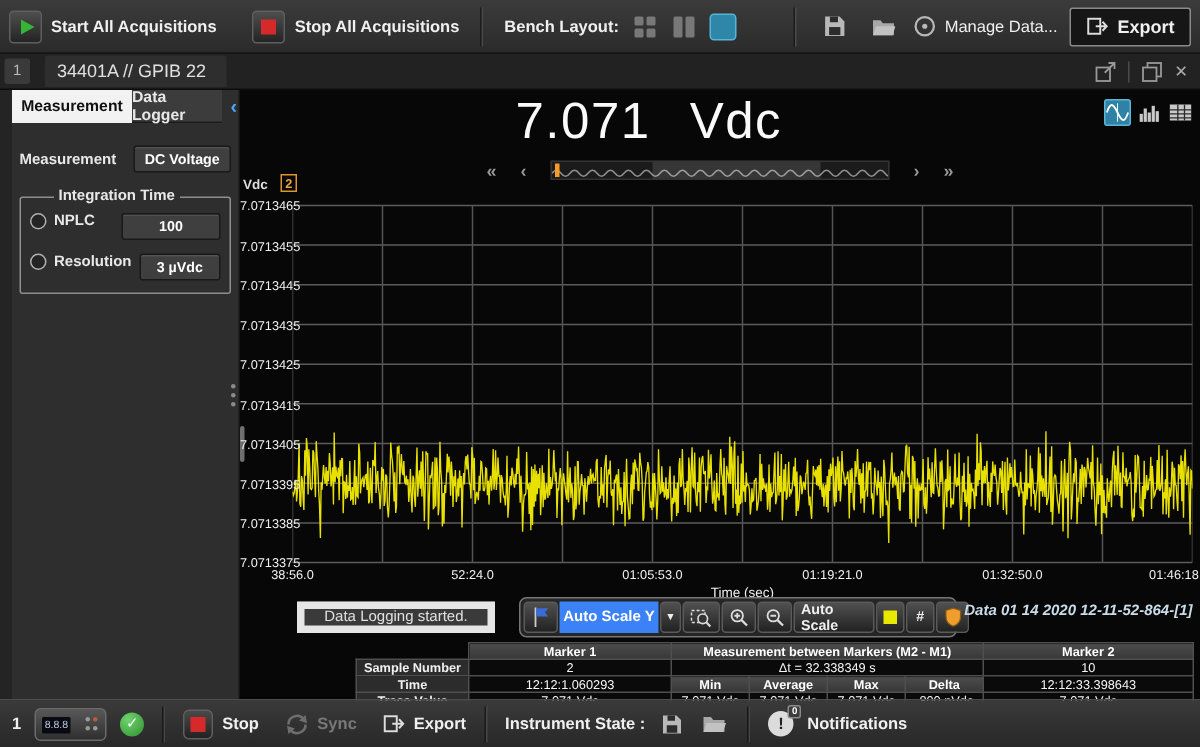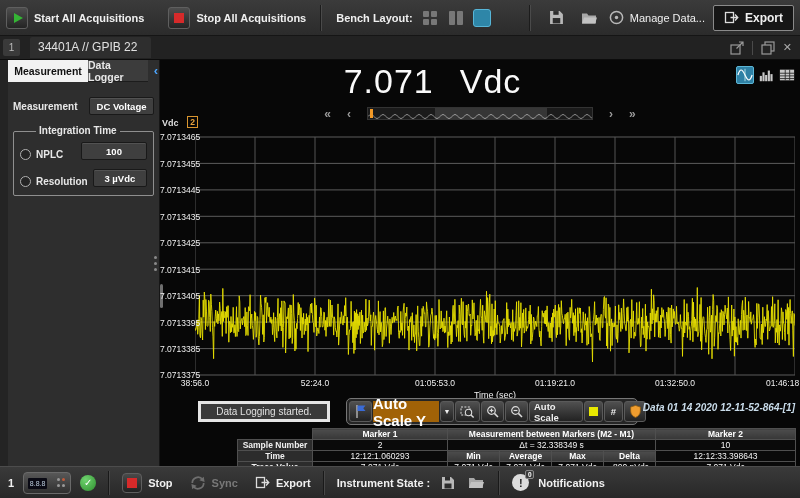--- a/index.html
+++ b/index.html
@@ -41,21 +41,21 @@
   .ptab { position:absolute; top:0; height:22px; font-size:10.5px; font-weight:bold; display:flex; align-items:center; justify-content:center; cursor:pointer; }
   .ptab.active { left:0; width:80px; background:#f2f2f2; color:#111; }
   .ptab.idle { left:80px; width:60px; background:#3c3c3c; color:#e8e8e8; border-bottom:1px solid #1c1c1c; }
   .pcollapse { position:absolute; right:1px; top:3px; color:#4da6ff; font-size:13px; font-weight:bold; cursor:pointer; }
   .prow { display:flex; align-items:center; padding:0 5px; margin-top:13px; gap:4px; }
   .plabel { font-size:10px; font-weight:bold; color:#e8e8e8; }
   .pbox { background:#3f3f3f; border:1px solid #191919; box-shadow:inset 0 1px 0 rgba(255,255,255,.10); border-radius:2px;
     color:#fff; font-size:9.5px; font-weight:bold; height:18px; display:flex; align-items:center; justify-content:center; cursor:pointer; }
   .grp { position:relative; margin:16px 5px 0 5px; border:1px solid #8f8f8f; border-radius:2px; padding:10px 4px 4px 4px; }
   .grp .gtitle { position:absolute; top:-7px; left:22px; background:#2e2e2e; padding:0 3px; font-size:10px; font-weight:bold; }
-  .grow { display:flex; align-items:flex-end; gap:5px; margin:0 2px 9px 2px; }
+  .grow { display:flex; align-items:flex-start; gap:5px; margin:0 2px 9px 2px; }
   .radio { width:11px; height:11px; border:1px solid #b0b0b0; border-radius:50%; background:#242424; flex:none; cursor:pointer; }
   .radio.selected::after { content:""; display:block; width:5px; height:5px; margin:2px; border-radius:50%; background:#f0f0f0; }
   .rlabel { font-size:10px; font-weight:bold; }
   .splitdots { position:absolute; right:2px; top:196px; display:flex; flex-direction:column; gap:3px; }
   .splitdots i { width:3px; height:3px; border-radius:50%; background:#8a8a8a; }
 
   
   .content { position:absolute; left:160px; top:60px; width:640px; height:406px; background:#070707; }
   .reading { position:absolute; left:0; top:2px; width:545px; text-align:center; font-size:34px; color:#fafafa; letter-spacing:1px; }
   .reading .unit { margin-left:26px; }
@@ -73,27 +73,27 @@
   .traceflag { position:absolute; left:27px; top:56px; width:11px; height:12px; border:1px solid #d9952e; color:#eba43c;
     font-size:8.5px; font-weight:bold; display:flex; align-items:center; justify-content:center; }
   .vscroll { position:absolute; left:0; top:224px; width:3px; height:24px; background:#6f6f6f; border-radius:2px; }
   #trace-svg { position:absolute; left:35px; top:70px; }
   .yticks span { position:absolute; width:33px; text-align:right; font-size:8.5px; color:#f0f0f0; left:0; }
   .xticks span { position:absolute; top:318px; transform:translateX(-50%); font-size:8.5px; color:#f0f0f0; white-space:nowrap; }
   .xticks span:last-child { transform:translateX(-72%); }
   .xaxis-title { position:absolute; left:35px; top:330px; width:600px; text-align:center; font-size:9px; color:#f0f0f0; }
 
   
-  .statusbox { position:absolute; left:38px; top:341px; width:132px; height:21px; background:#3a3a3a; border:3px solid #e5e5e5;
+  .statusbox { position:absolute; left:38px; top:341px; width:132px; height:21px; background:#3a3a3a; border:5px solid #e5e5e5;
     color:#e0e0e0; font-size:10px; display:flex; align-items:center; justify-content:center; }
   .ctoolbar { position:absolute; left:186px; top:338px; width:292px; height:27px; border:1px solid #767676; border-radius:5px;
     background:#252525; display:flex; align-items:center; padding:2px; gap:1px; }
   .cbtn { height:21px; border:1px solid #5a5a5a; border-radius:3px; background:linear-gradient(#505050,#222);
     display:flex; align-items:center; justify-content:center; cursor:pointer; flex:none; }
-  .asY { width:66px; height:21px; background:#a16207; color:#fff; font-size:15px; font-weight:bold;
+  .asY { width:66px; height:21px; background:#3b82f6; color:#fff; font-size:10px; font-weight:bold;
     display:flex; align-items:center; justify-content:center; cursor:pointer; flex:none; }
   .ddglyph { font-size:7px; color:#eee; }
   .cbtn .txt { font-size:9.5px; font-weight:bold; color:#f0f0f0; padding:0 4px; }
   .ysq { width:9px; height:9px; background:#e8e800; }
   .datalabel { position:absolute; right:5px; top:342px; font-size:10px; font-style:italic; font-weight:bold; color:#c9dcEA; }
 
   
   .mtable { position:absolute; left:77px; top:368px; border-collapse:collapse; table-layout:fixed; width:558px; }
   .mtable td, .mtable th { border:1px solid #4f4f4f; font-size:8.5px; height:9px; padding:0 2px; white-space:nowrap; overflow:hidden; text-align:center; }
   .mtable .hdr { background:linear-gradient(#4c4c4c,#373737); font-weight:bold; color:#fff; }

